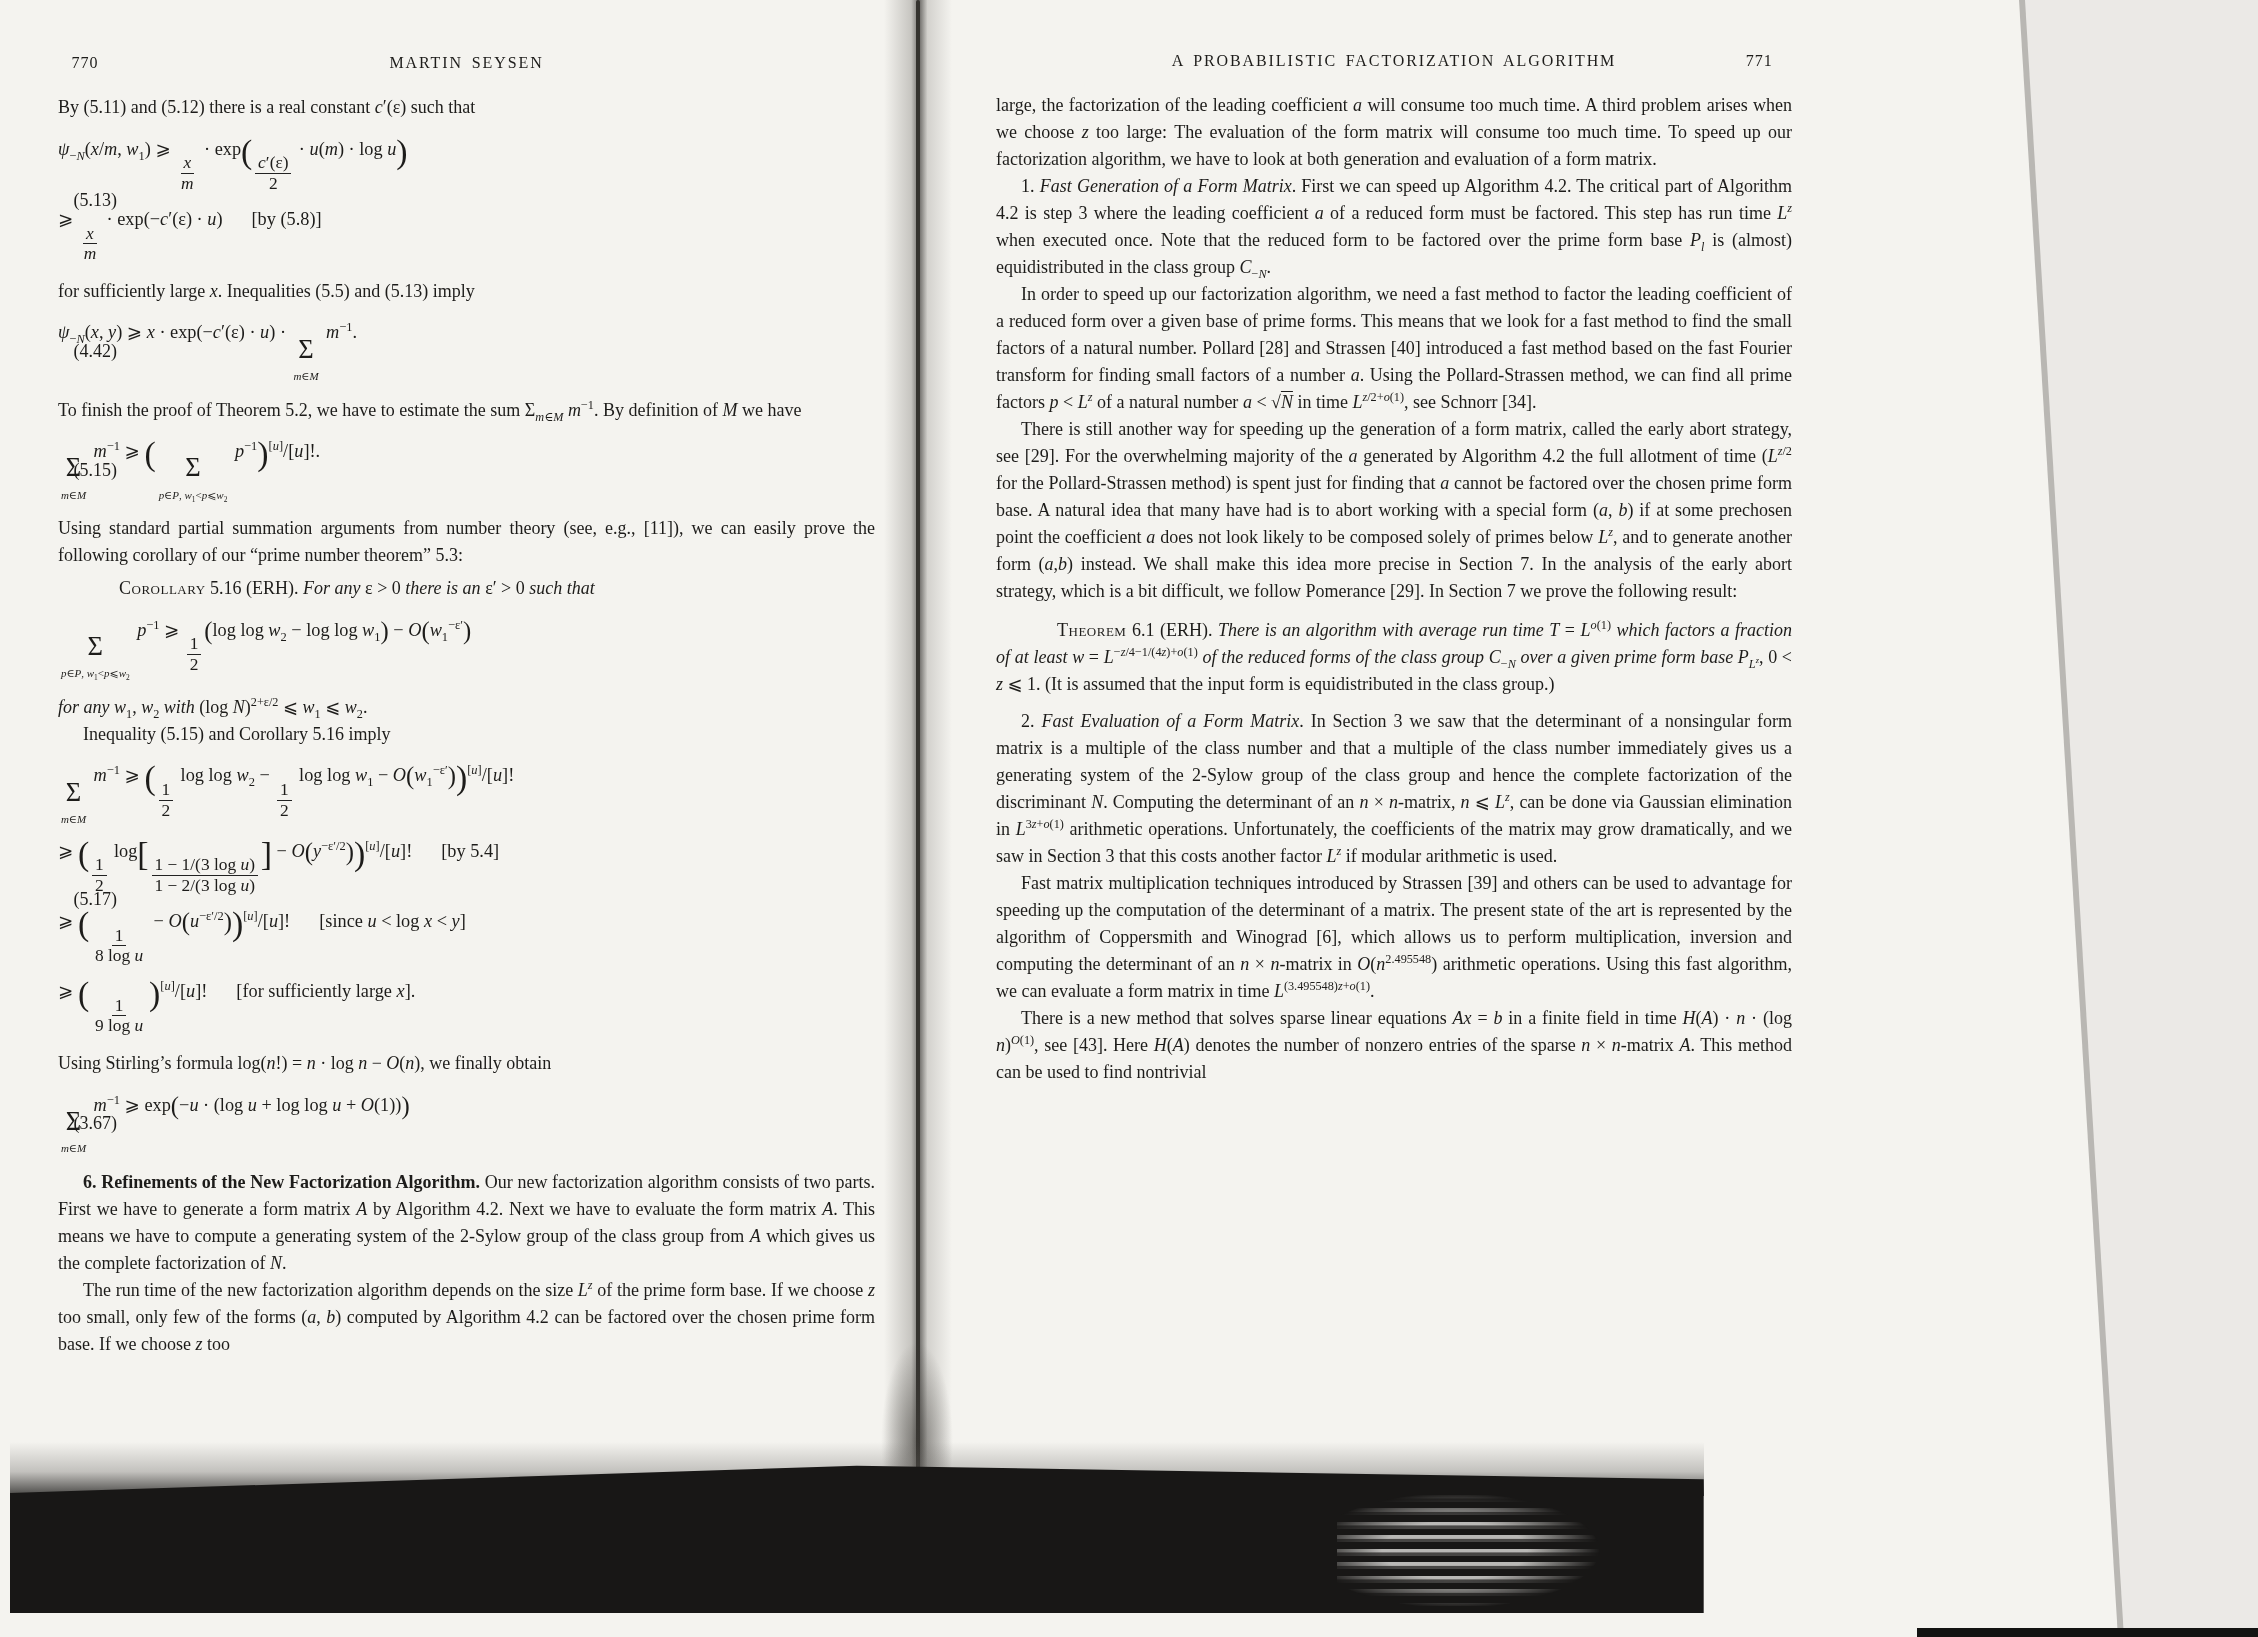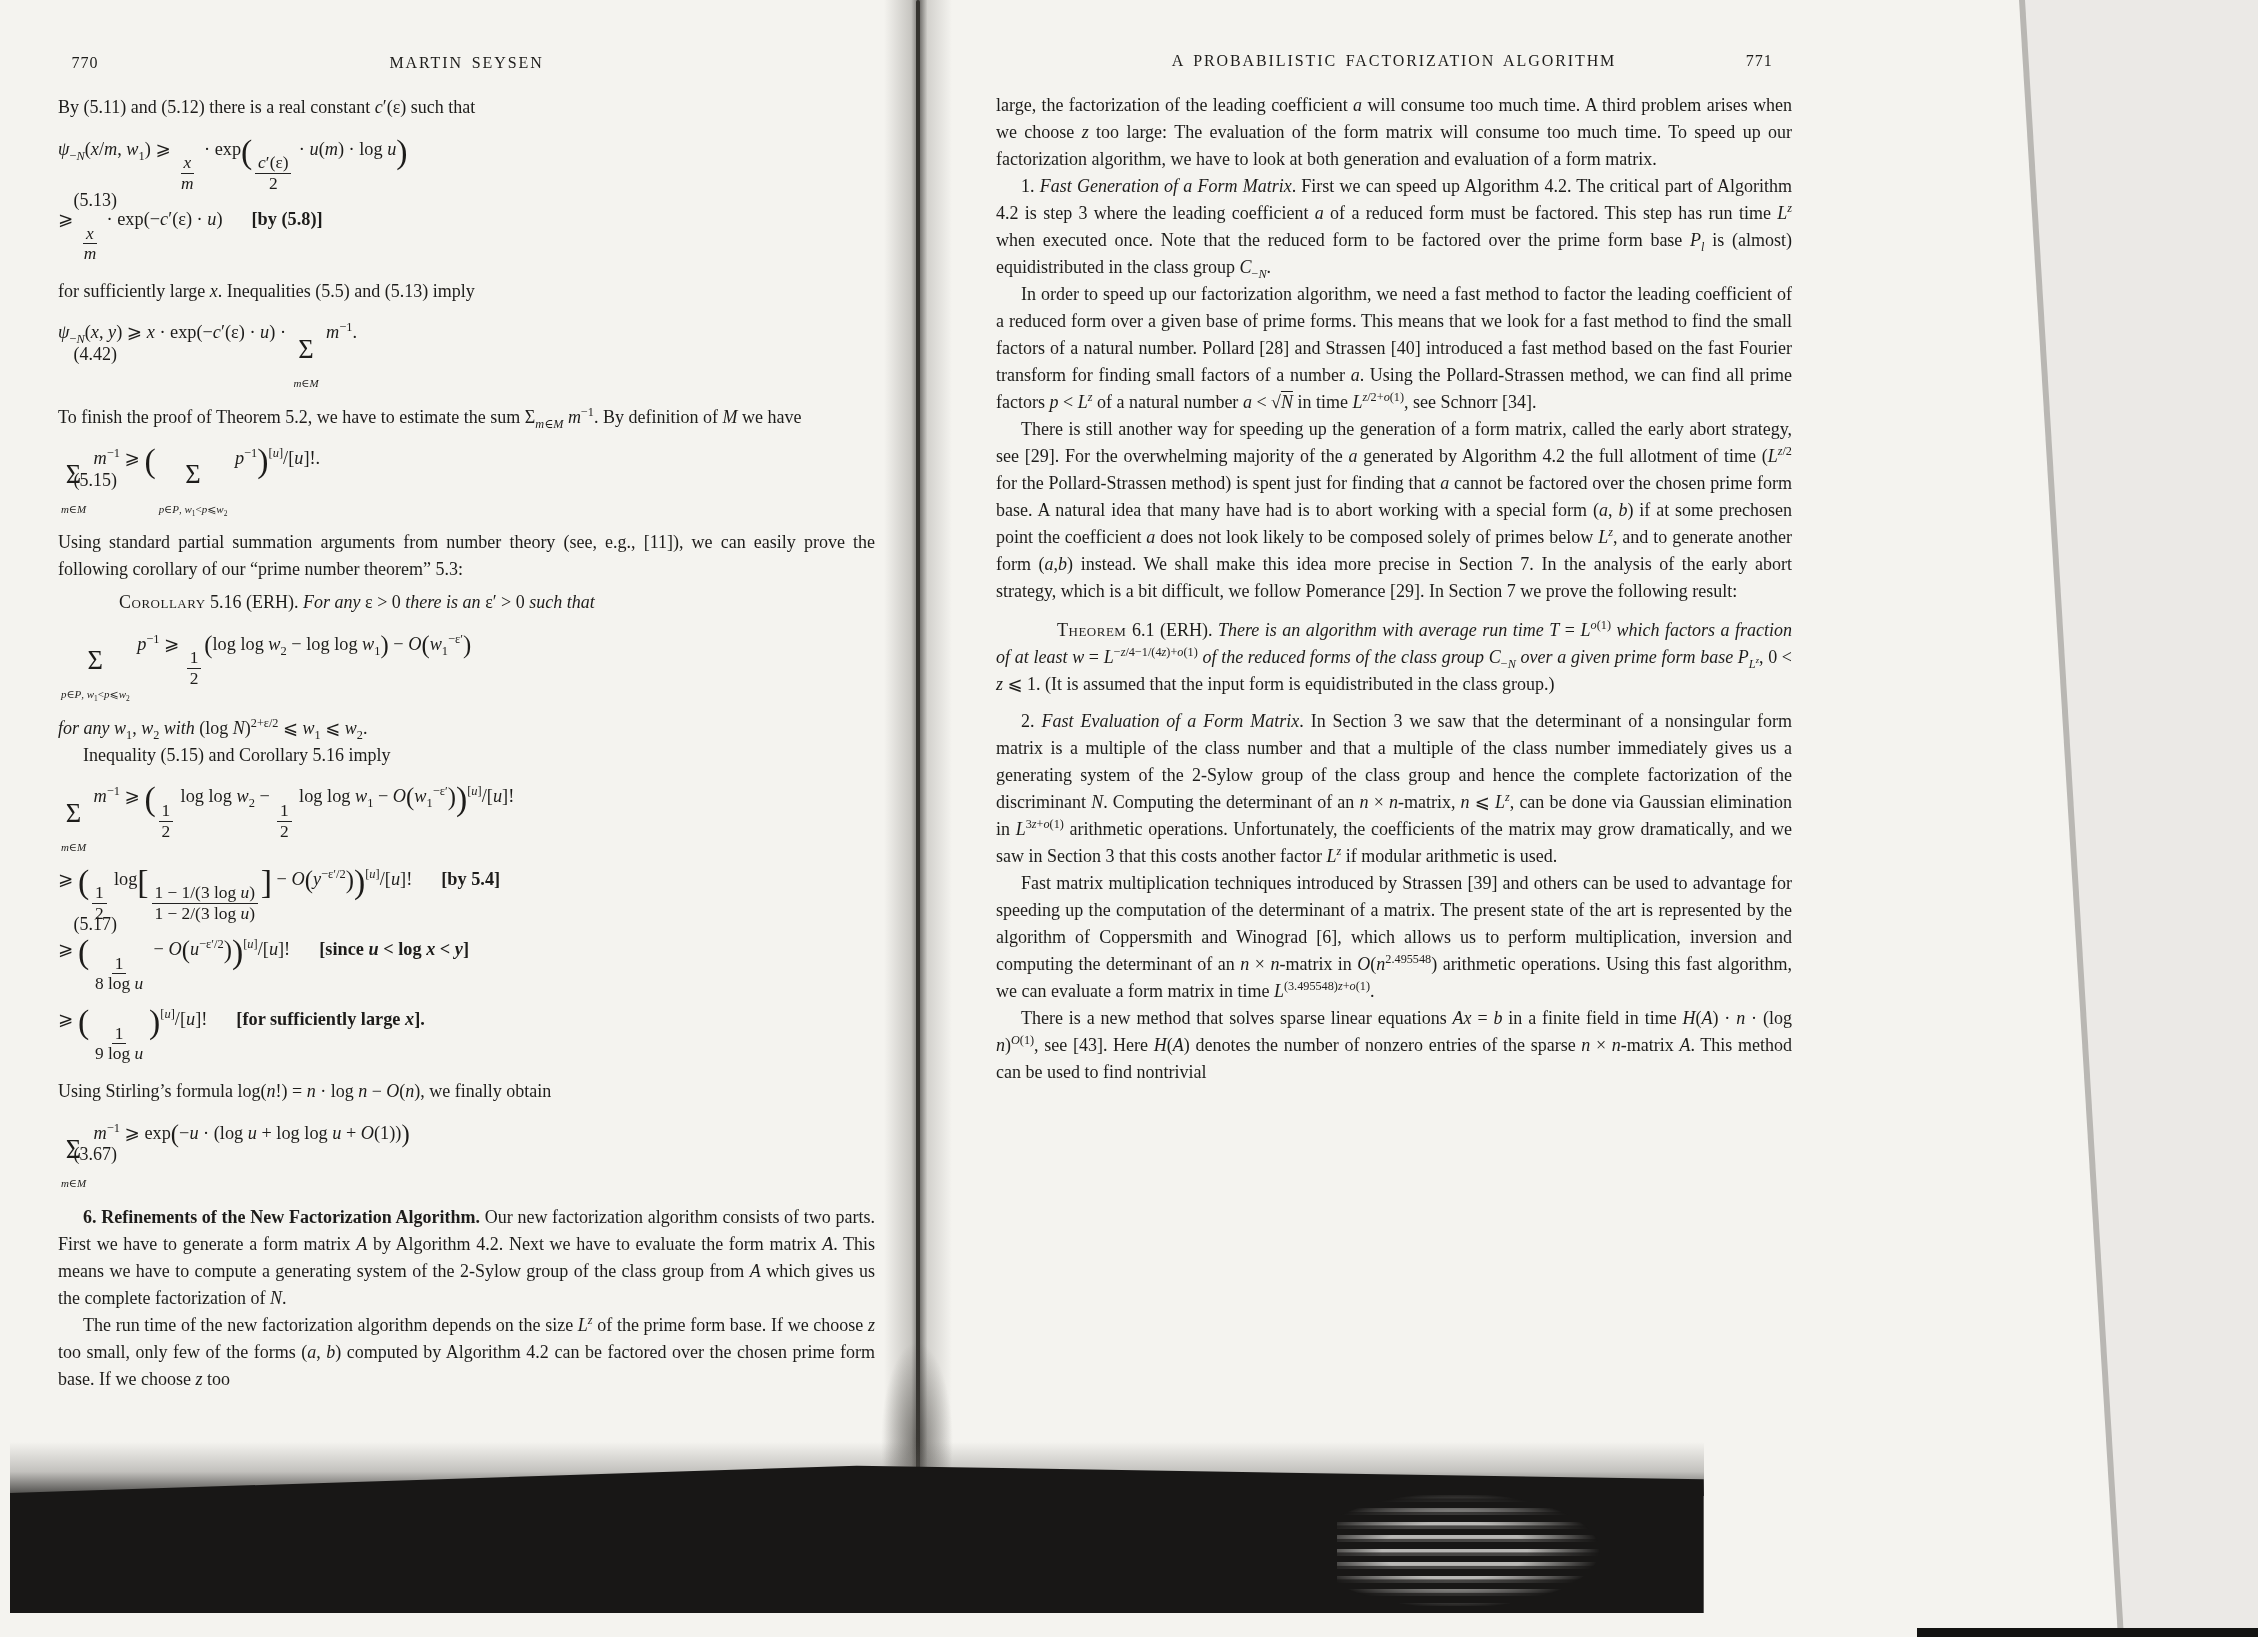--- a/index.html
+++ b/index.html
@@ -46,27 +46,27 @@
   sup{font-size:.68em;line-height:0;}
   sub{font-size:.68em;line-height:0;}
   sup i,sub i{letter-spacing:0}
   .sc{font-variant:small-caps;letter-spacing:0.5px;margin-left:36px;}
   .ov{text-decoration:overline;}
   
   .eq{position:relative;margin:14.5px 0;}
   .eq .lbl{position:absolute;left:15.4px;top:50%;transform:translateY(-50%);font-size:18px;}
   .eq .rows{display:flex;flex-direction:column;align-items:flex-start;gap:12.6px;}
   .eq .row{font-size:18.3px;text-align:center;}
-  .note{margin-left:29px;font-weight:bold;}
+  .note{margin-left:29px;}
   .frac{display:inline-flex;flex-direction:column;align-items:center;line-height:1.12;vertical-align:-0.78em;margin:0 2.9px;font-size:.95em;}
   .frac .nm{border-bottom:1.3px solid #222;padding:0 2.9px;}
   .frac .dn{padding:0 2.9px;}
   .sm{display:inline-flex;flex-direction:column;align-items:center;line-height:1;vertical-align:-1.05em;margin:0 2.9px;}
   .sm .sg{font-size:1.45em;}
-  .sm .lm{font-size:.6em;margin-top:16px;white-space:nowrap;}
+  .sm .lm{font-size:.6em;margin-top:9px;white-space:nowrap;}
   .big{font-size:1.85em;vertical-align:-0.24em;font-weight:400;}
   .bg{font-size:1.35em;vertical-align:-0.12em;font-weight:400;}
 </style>
 </head>
 <body>
 
 <div>
   <div class="edge-shadow"></div>
   <div class="paper"></div>
   <div class="gutter"></div>

